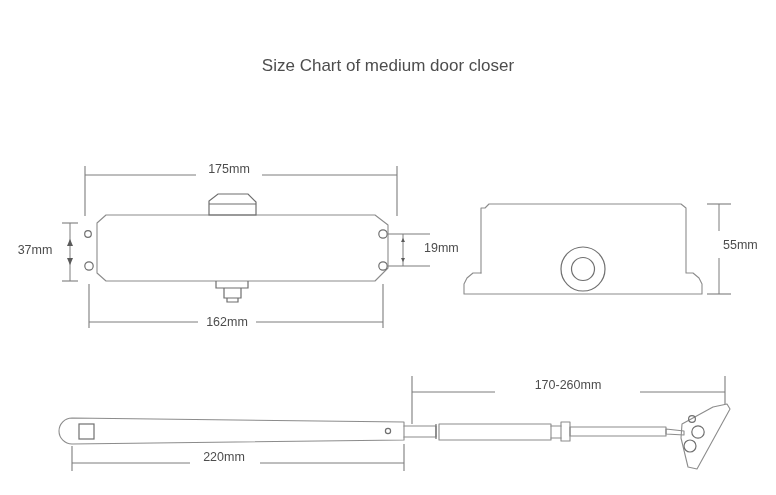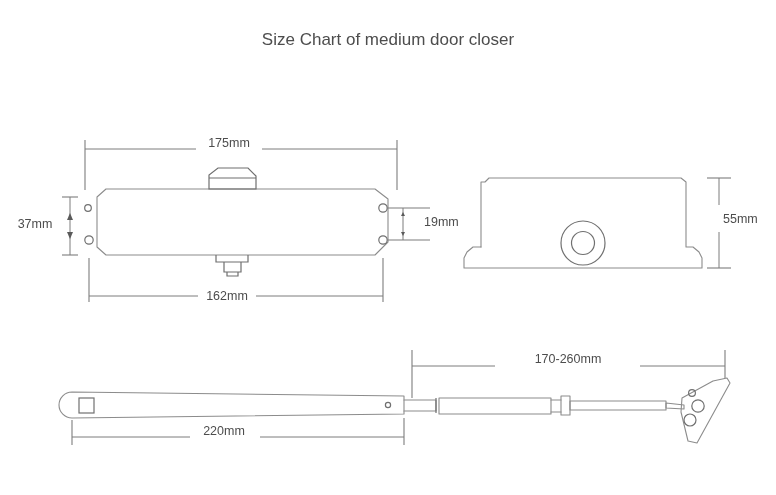--- a/index.html
+++ b/index.html
@@ -4,21 +4,21 @@
 <style>
   html,body{margin:0;padding:0;}
   body{
     width:776px;height:495px;
     background:#ffffff;
     font-family:"Liberation Sans", sans-serif;
     color:#4a4a4a;
     overflow:hidden;
     position:relative;
   }
-  #chart-root{position:absolute;inset:0;}
+  #chart-root{position:absolute;inset:0;margin-top:26px;}
   svg{display:block;}
   .title{
     font-size:17px;
     fill:#4d4d4d;
     font-family:"Liberation Sans", sans-serif;
   }
   .dimlabel{
     font-size:12.5px;
     fill:#4d4d4d;
     font-family:"Liberation Sans", sans-serif;

